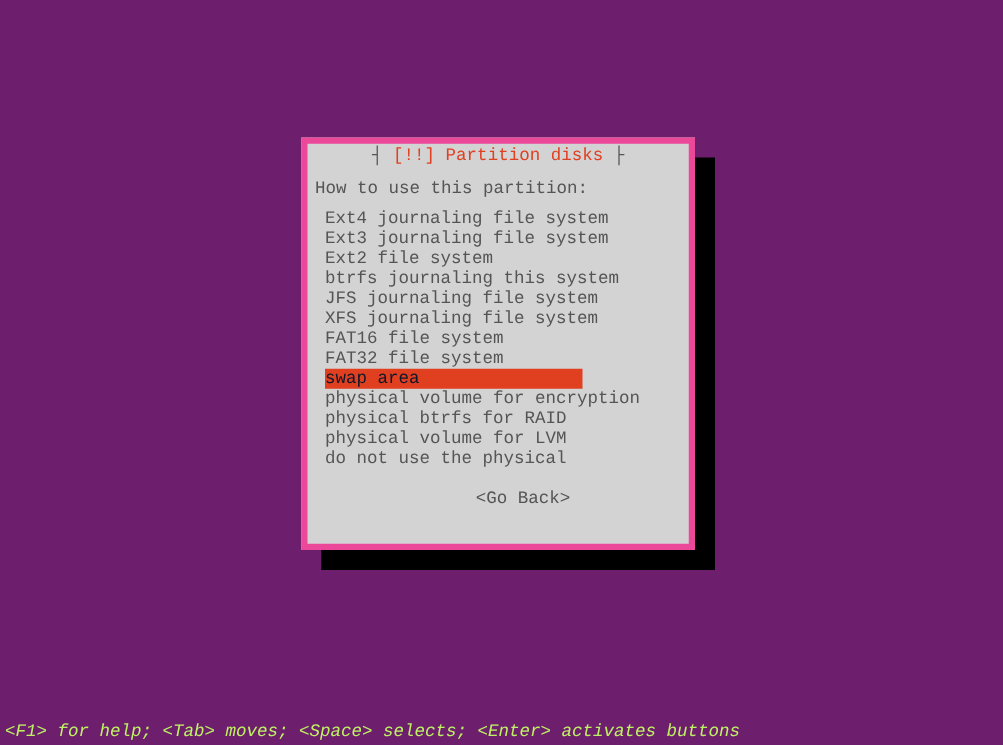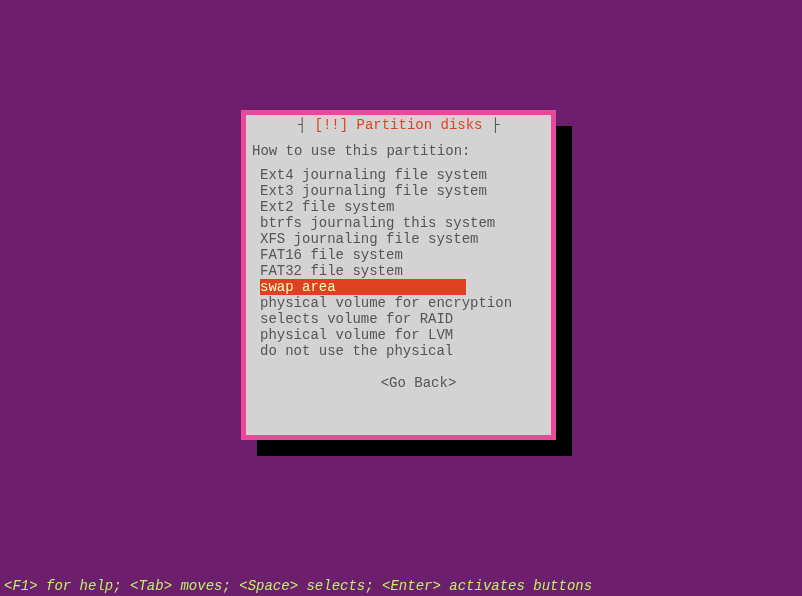--- a/index.html
+++ b/index.html
@@ -55,21 +55,21 @@
     .options {
       padding-left: 8px;
     }
     .option {
       line-height: 16px;
       white-space: pre;
       cursor: pointer;
     }
     .option.selected {
       background-color: #e04020;
-      color: #fef9c3;
+      color: #0f172a;
       display: inline-block;
       padding-right: 130px;
     }
     .go-back-row {
       margin-top: 16px;
       padding-left: 40px;
       line-height: 16px;
       text-align: center;
     }
     .footer {
@@ -91,26 +91,27 @@
 
 <div class="dialog">
   <div class="dialog-title-row"><span>┤ </span><span class="dialog-title">[!!]</span><span class="dialog-title"> Partition disks</span><span> ├</span></div>
   <div class="dialog-body">
     <div class="prompt">How to use this partition:</div>
     <div class="options">
       <div class="option">Ext4 journaling file system</div>
       <div class="option">Ext3 journaling file system</div>
       <div class="option">Ext2 file system</div>
       <div class="option">btrfs journaling this system</div>
+      <div class="option">JFS journaling file system</div>
       <div class="option">XFS journaling file system</div>
       <div class="option">FAT16 file system</div>
       <div class="option">FAT32 file system</div>
       <div><span class="option selected">swap area</span></div>
       <div class="option">physical volume for encryption</div>
-      <div class="option">selects volume for RAID</div>
+      <div class="option">physical btrfs for RAID</div>
       <div class="option">physical volume for LVM</div>
       <div class="option">do not use the physical</div>
     </div>
     <div class="go-back-row">&lt;Go Back&gt;</div>
   </div>
 </div>
 
 <div class="footer">&lt;F1&gt; for help; &lt;Tab&gt; moves; &lt;Space&gt; selects; &lt;Enter&gt; activates buttons</div>
 
 </body></html>

